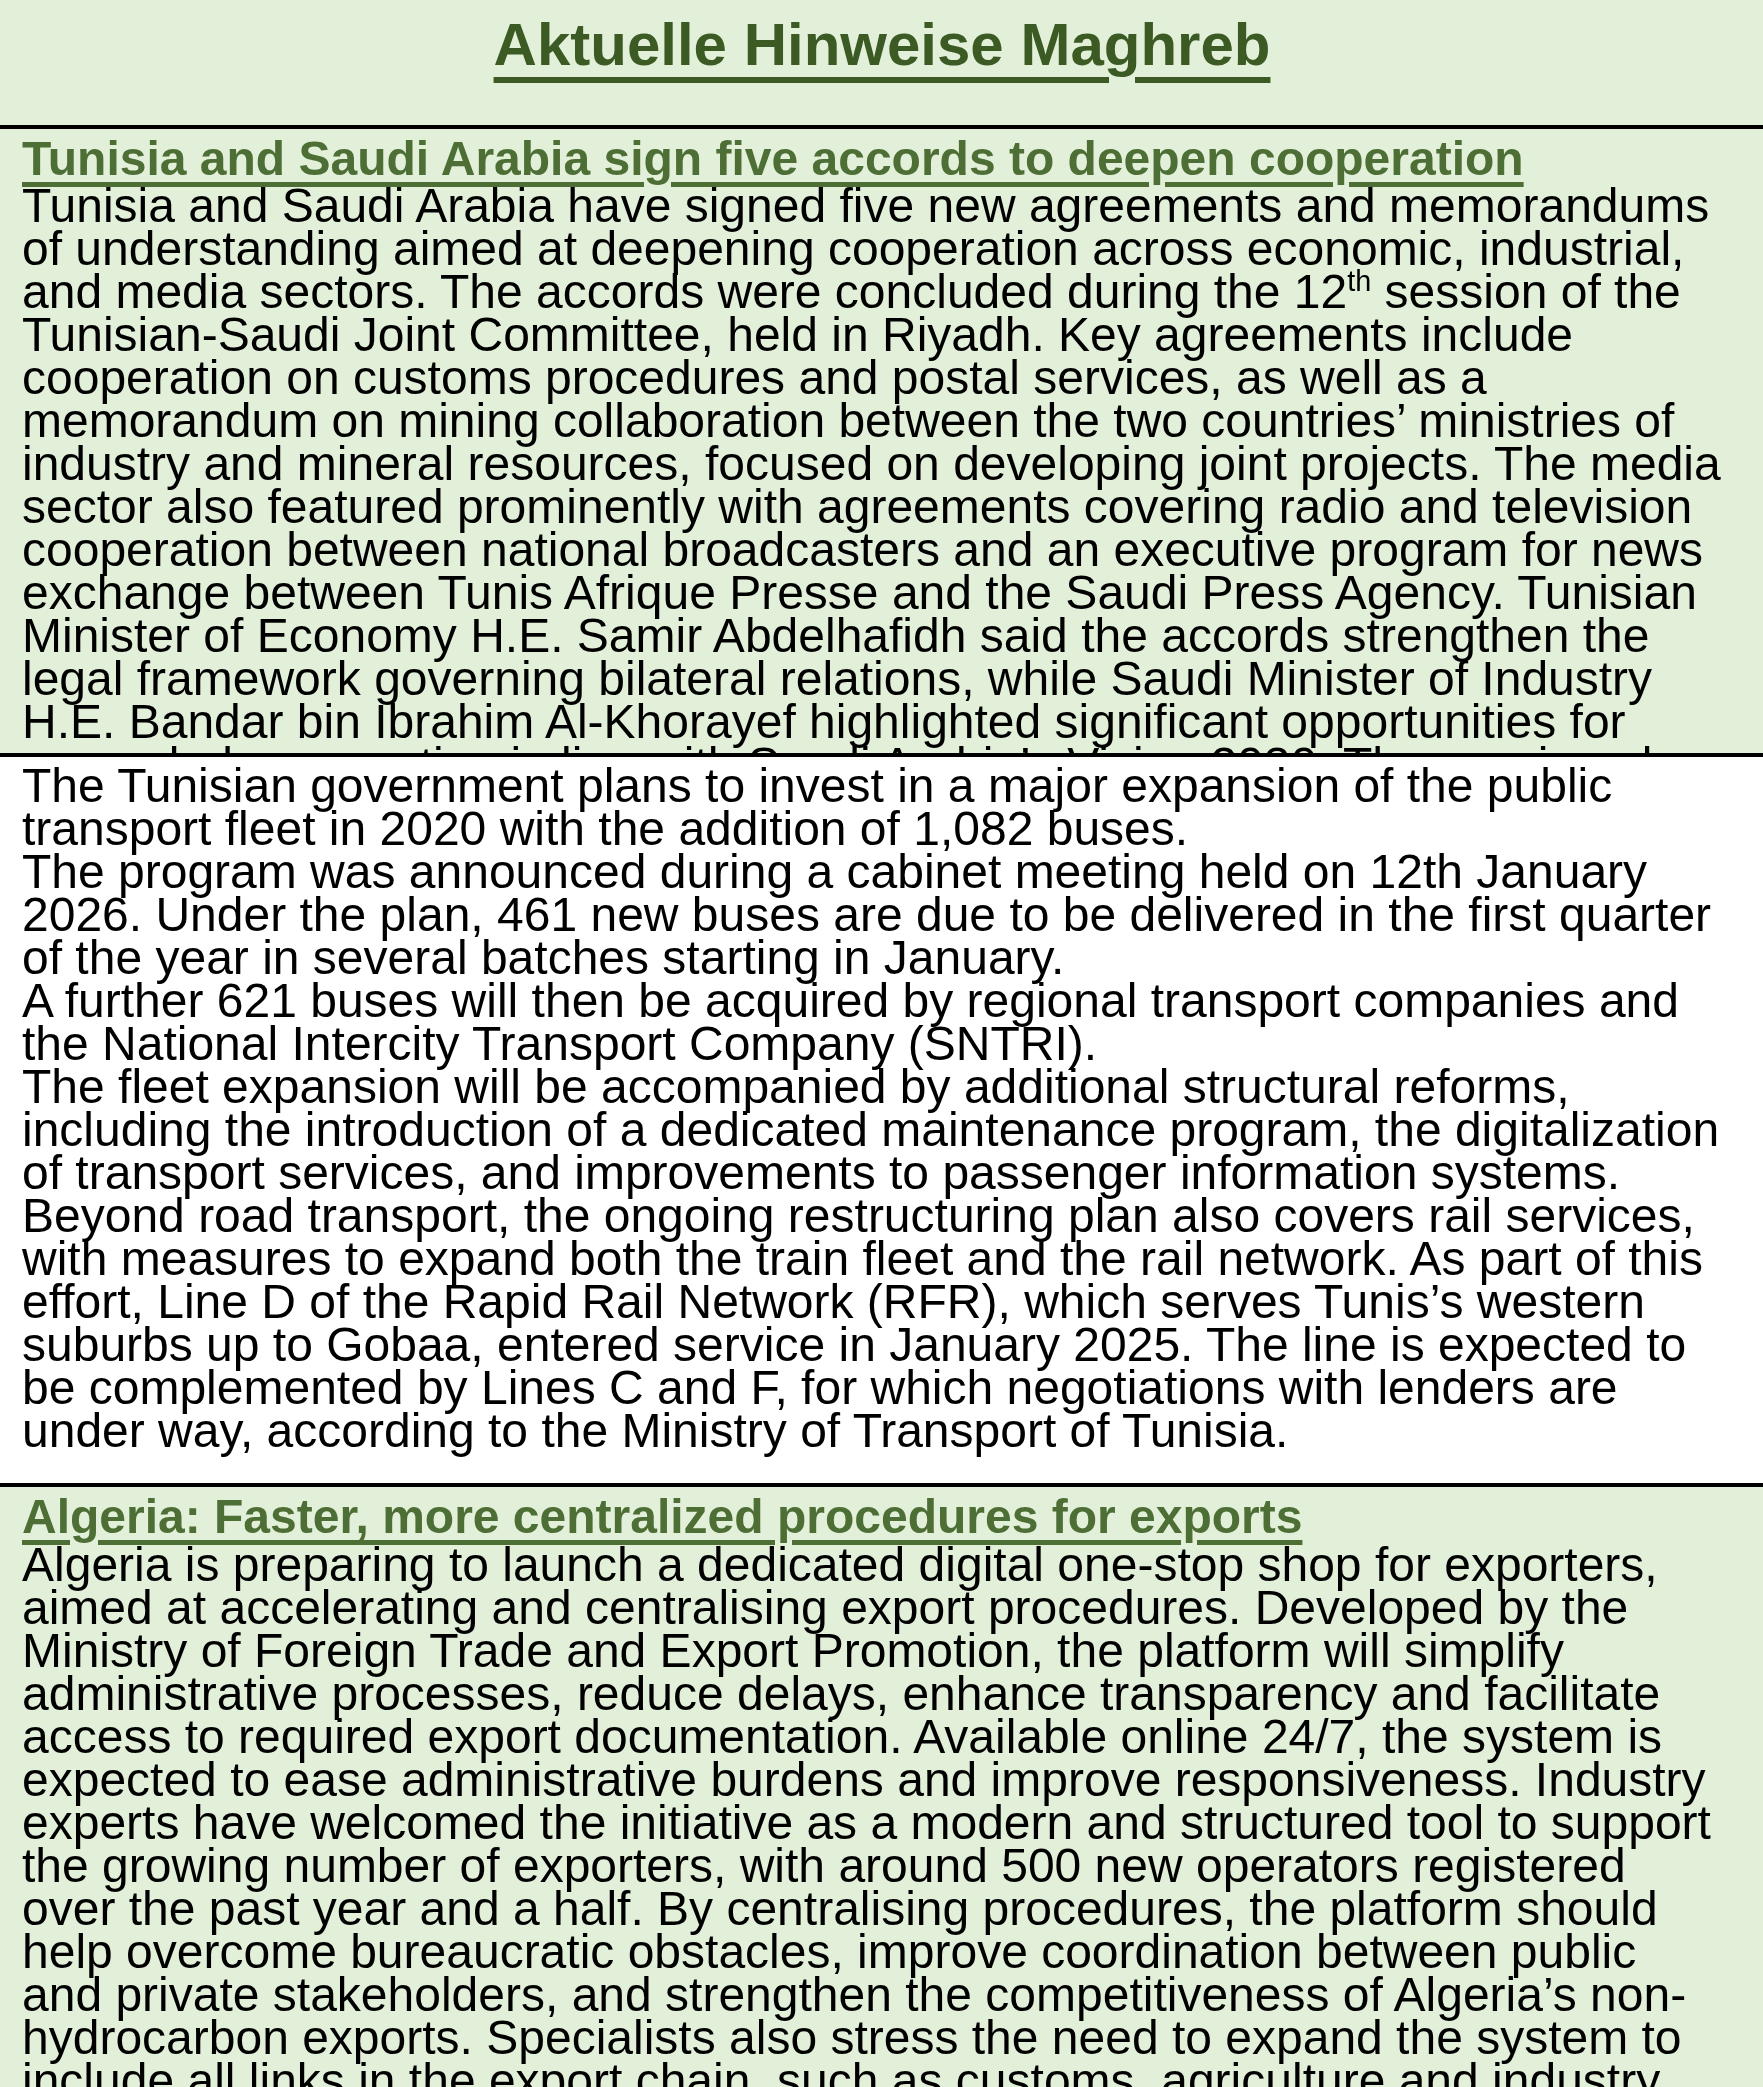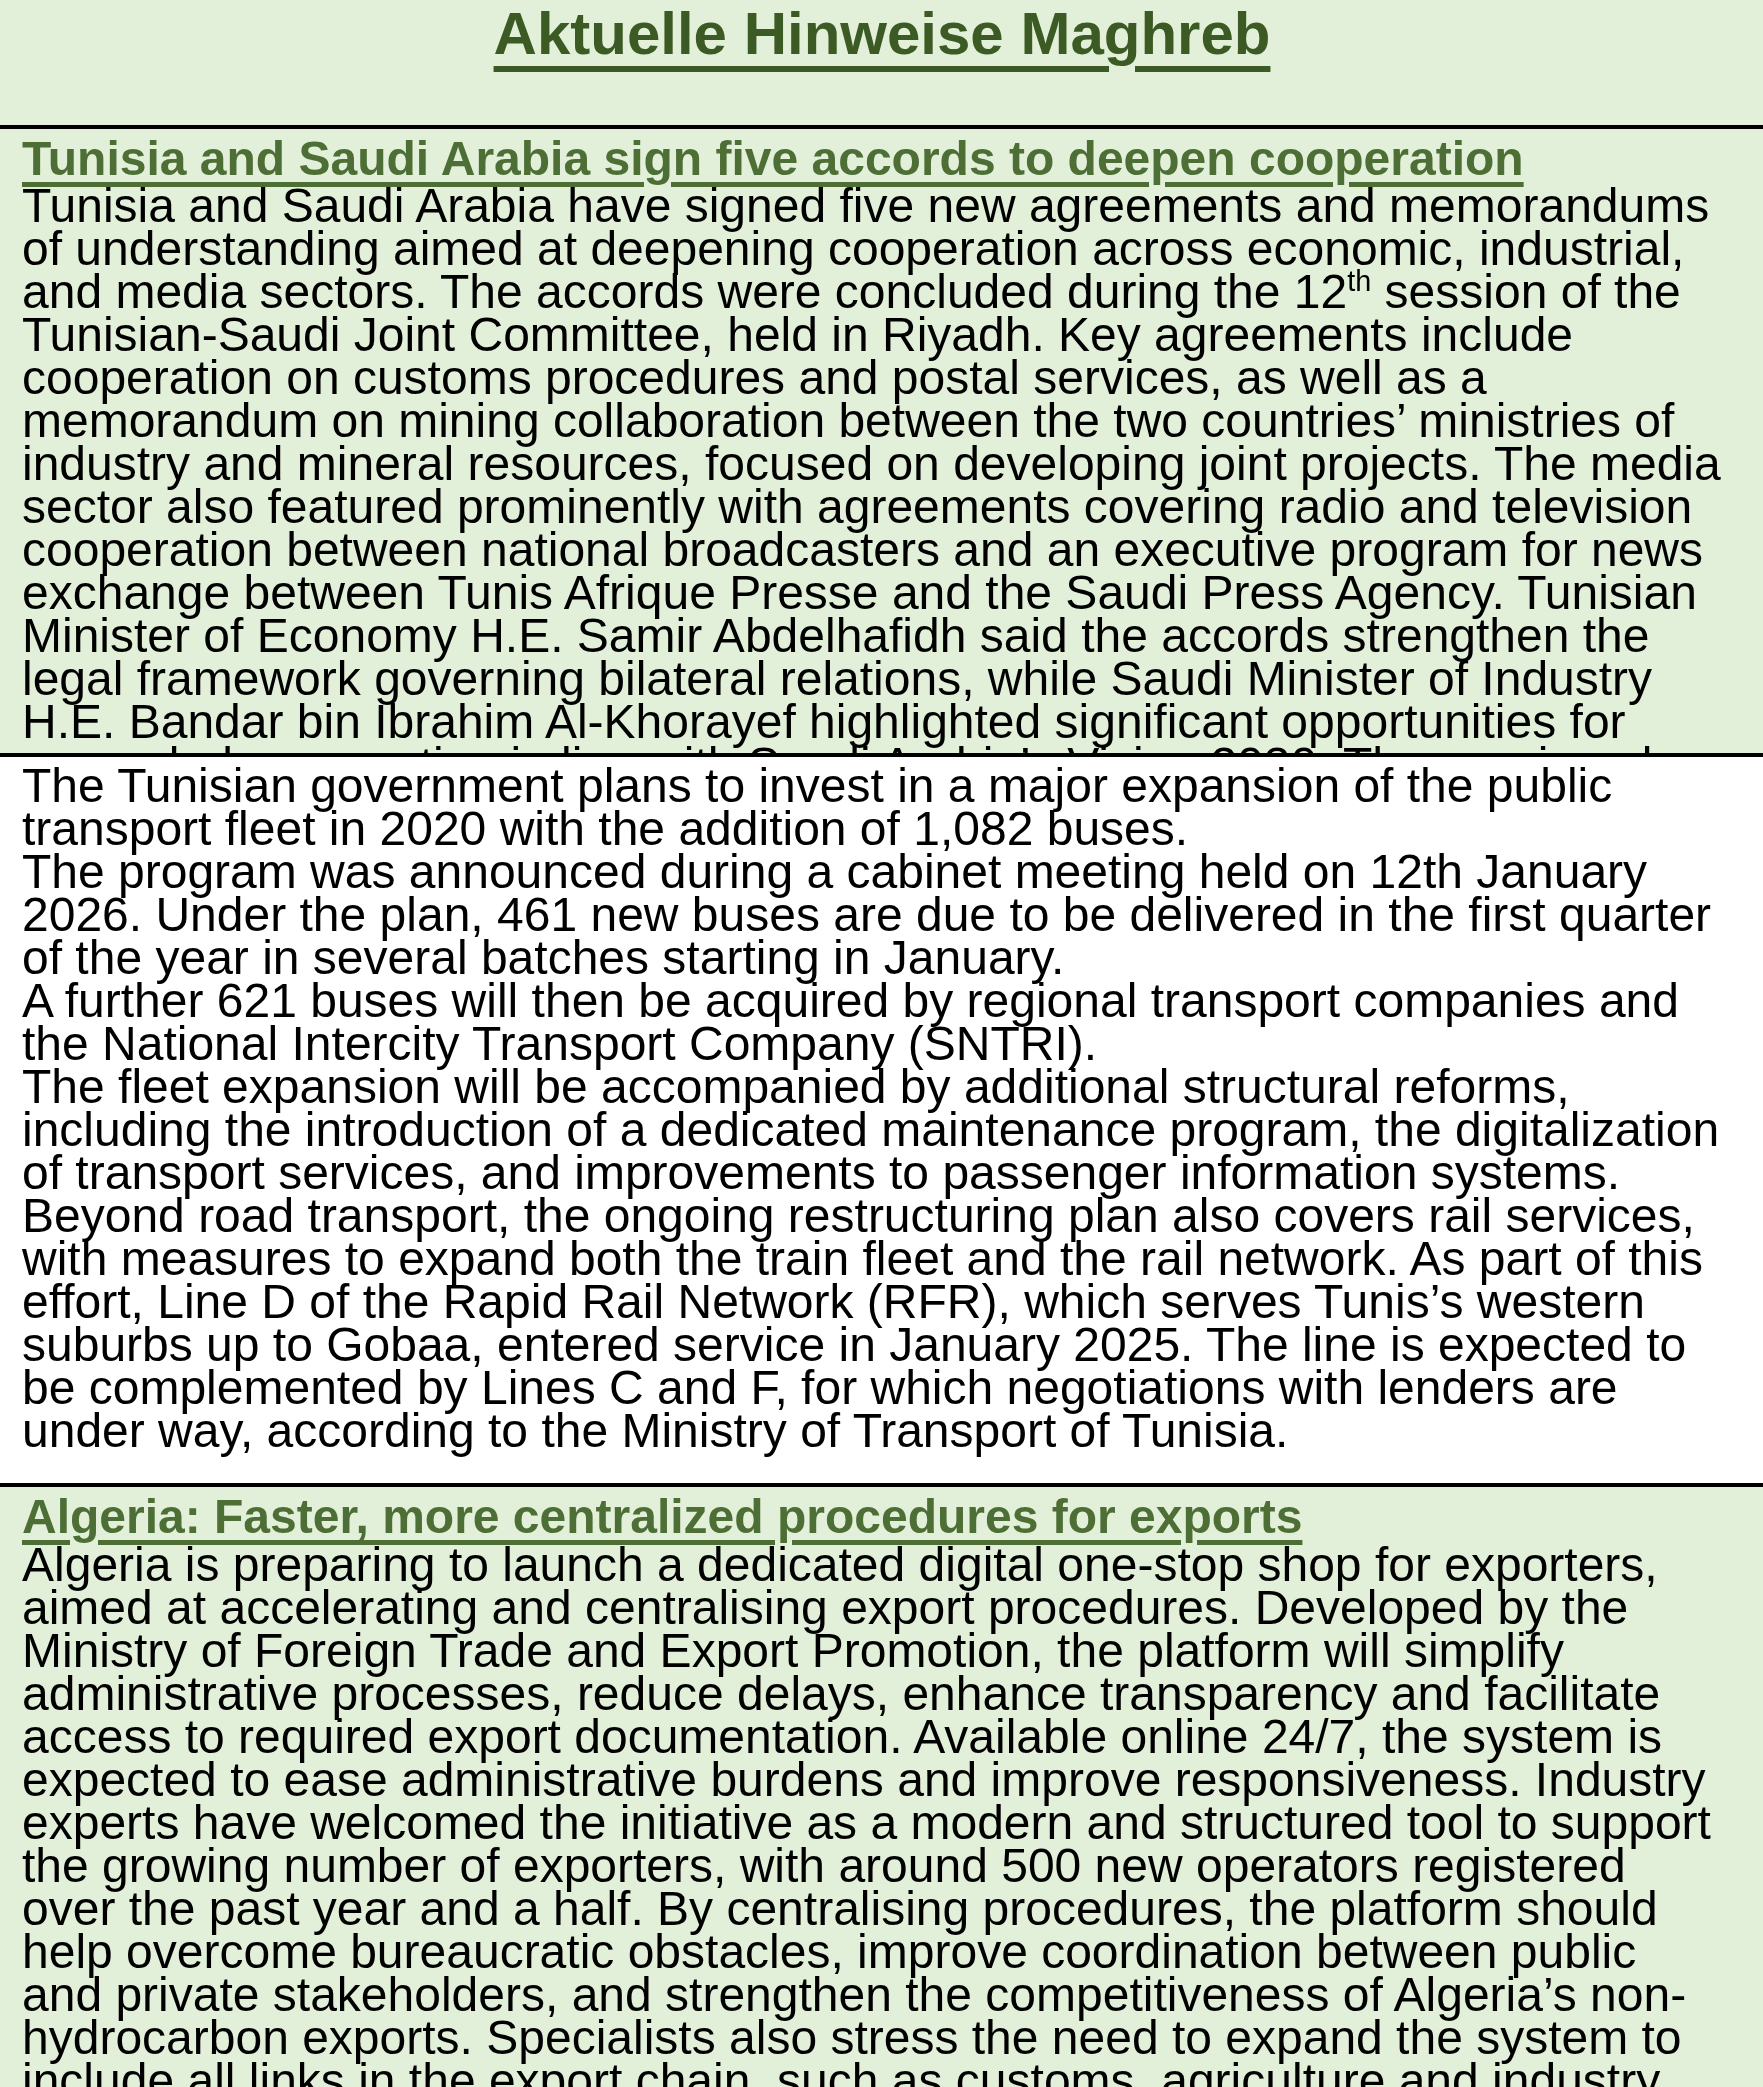--- a/index.html
+++ b/index.html
@@ -18,20 +18,21 @@
   }
   .header {
     height: 128px;
     background: var(--background-green, #e2efd9);
     text-align: center;
     box-sizing: border-box;
     overflow: hidden;
   }
   .doc-title {
     margin: 0;
+    padding-top: 11px;
     display: inline-block;
     font-size: 60px;
     line-height: 67px;
     font-weight: bold;
     color: var(--title-green, #3c5a23);
     text-decoration: underline;
     text-decoration-thickness: 6.3px;
     text-underline-offset: 11.8px;
   }
   .divider {

